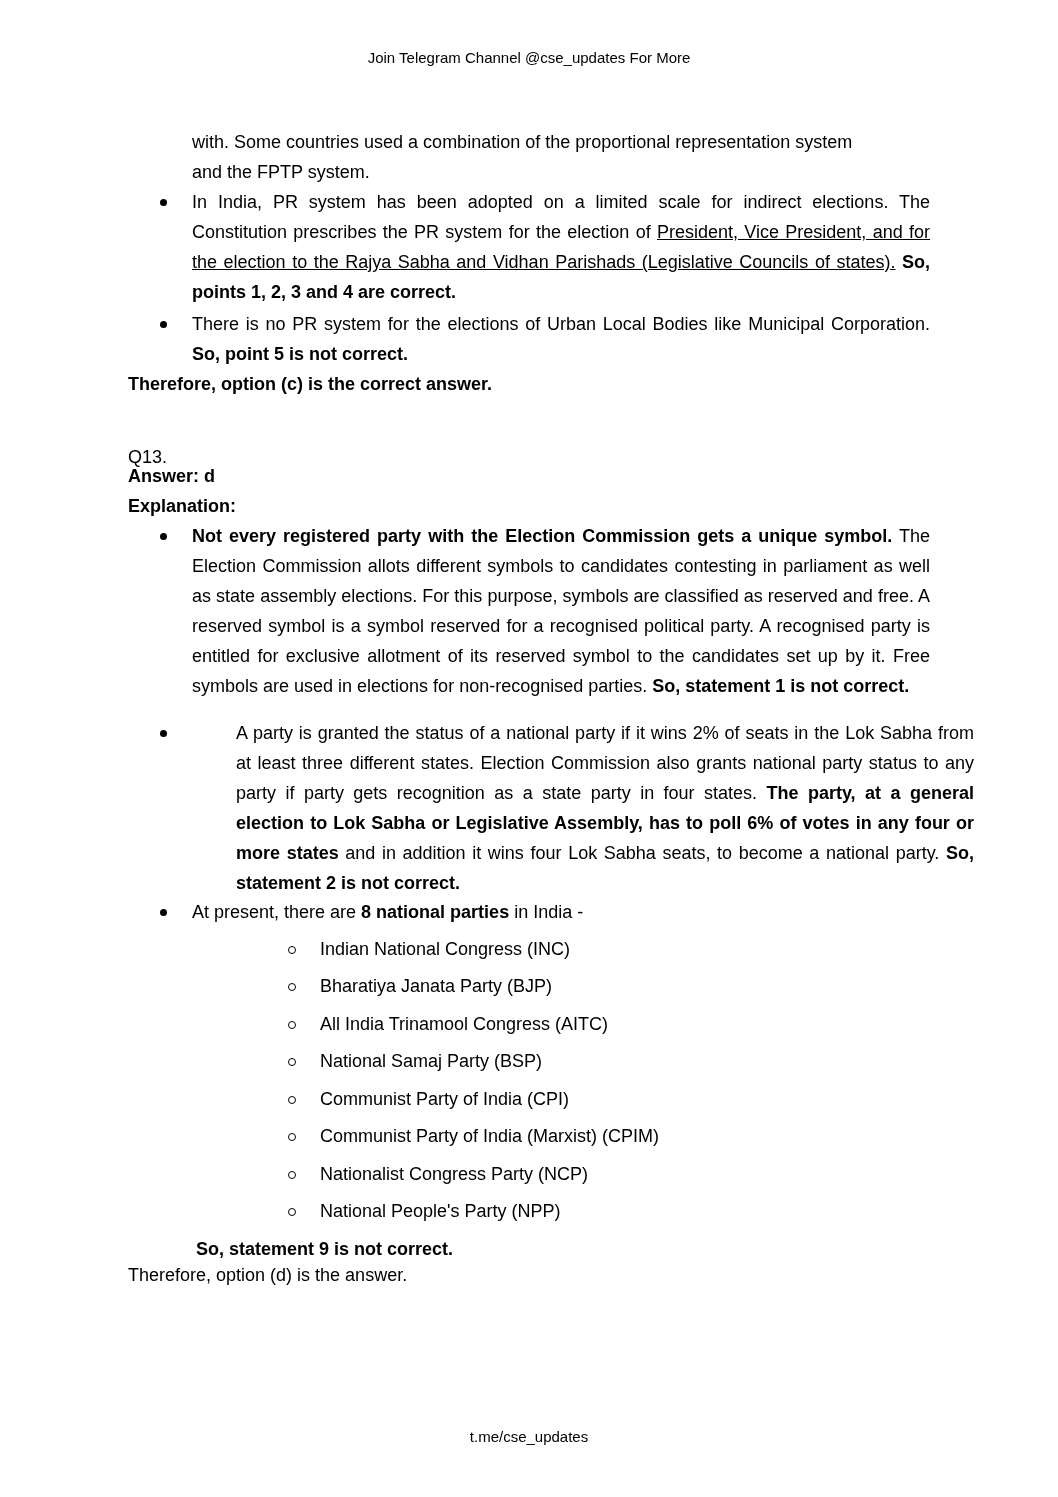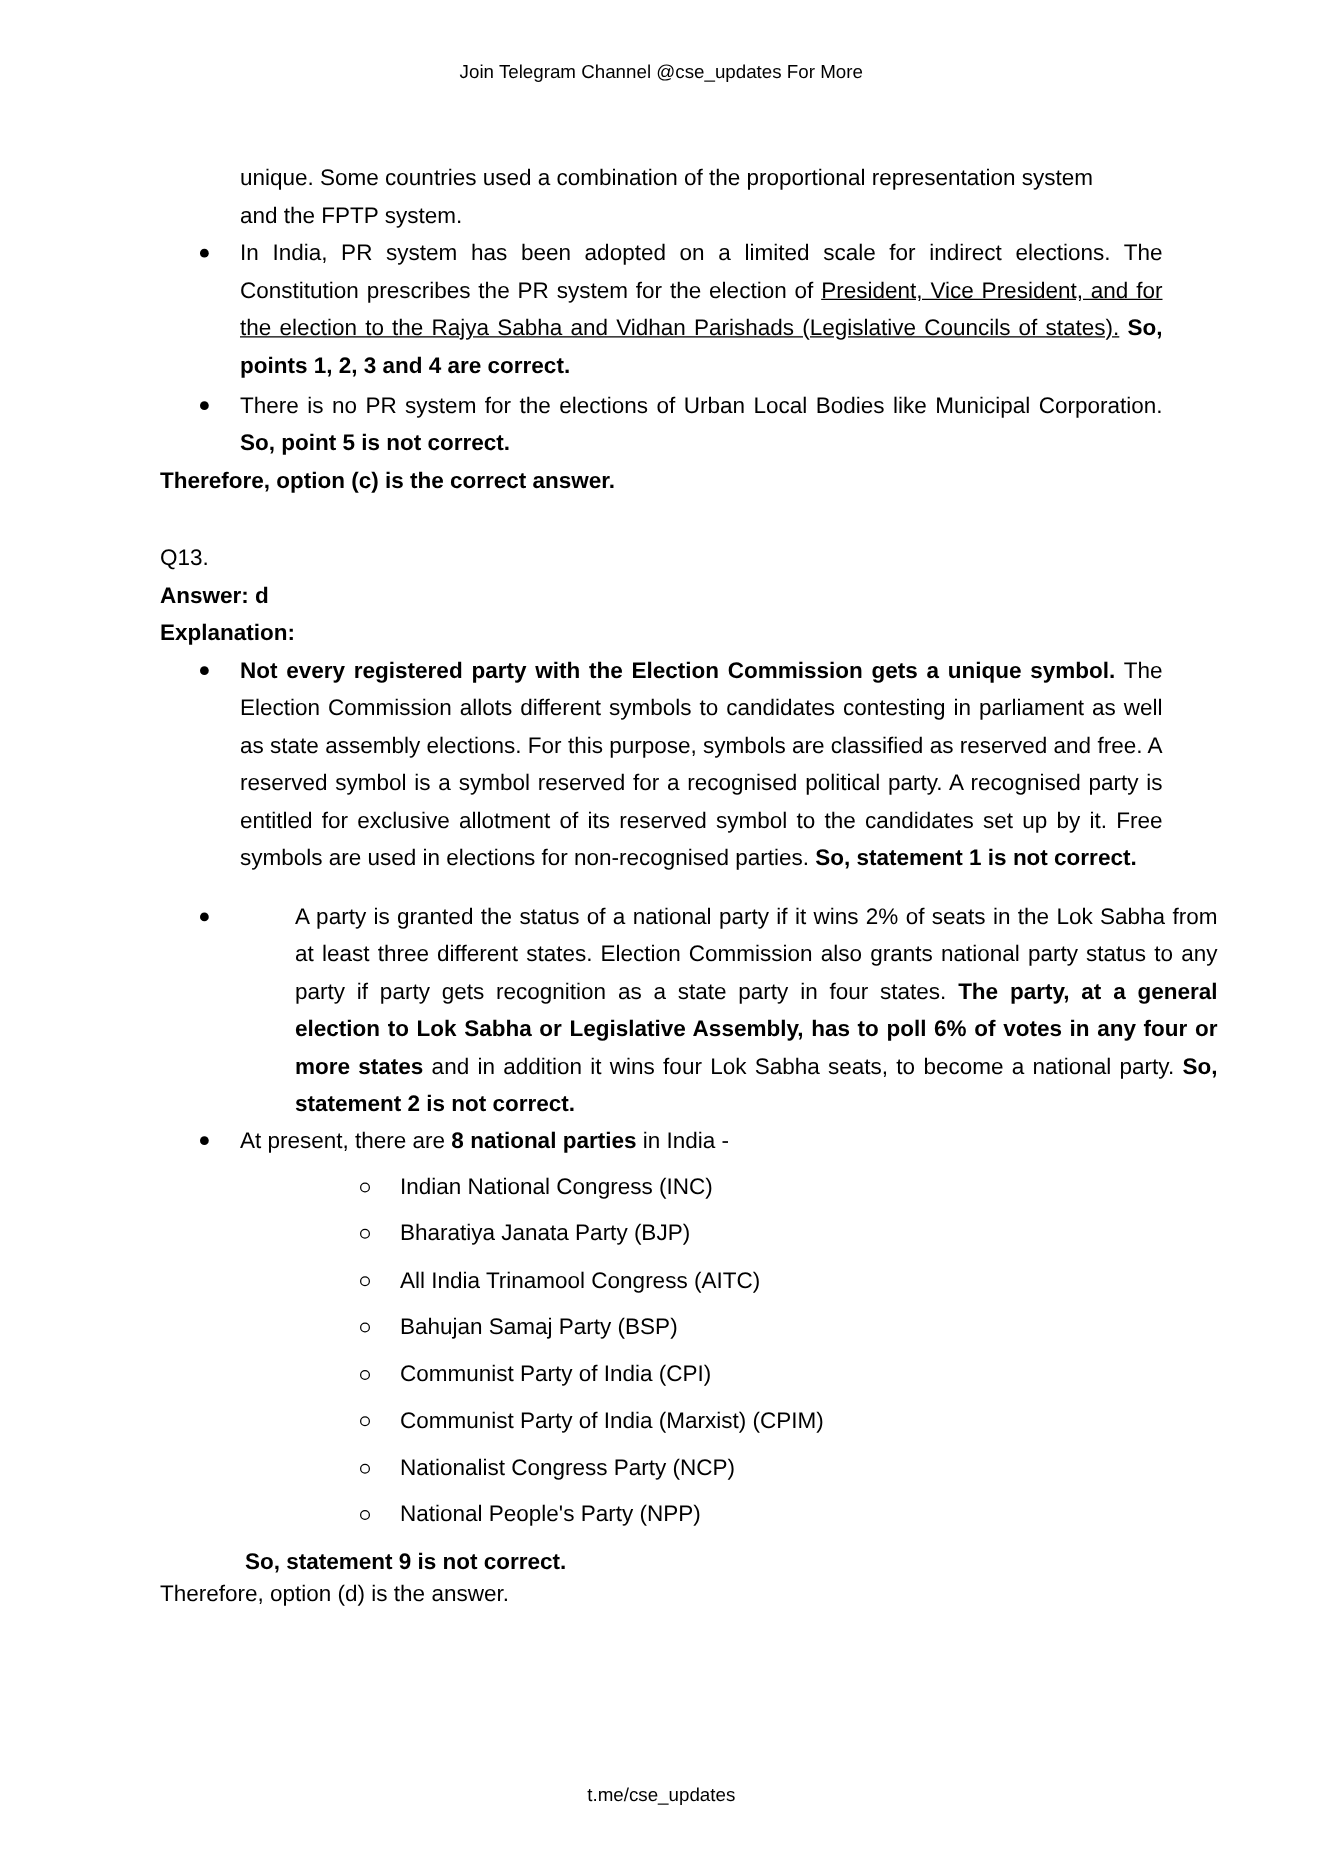--- a/index.html
+++ b/index.html
@@ -28,39 +28,39 @@
   u { text-decoration: underline; }
   .sub { left: 320px; }
   .left { left: 128px; }
 </style>
 </head>
 <body>
 
 <div class="header">Join Telegram Channel @cse_updates For More</div>
 
 <div class="abs para body-text" style="top:127px;">
-  <span>unique. Some countries used a combination of the proportional representation system</span><br>
+  <span>with. Some countries used a combination of the proportional representation system</span><br>
   <span>and the FPTP system.</span>
 </div>
 
 <div class="bullet-dot" style="top:199px;"></div>
 <div class="abs para body-text" style="top:187px;">
   <span>In India, PR system has been adopted on a limited scale for indirect elections. The Constitution prescribes the PR system for the election of </span><u>President, Vice President, and for the election to the Rajya Sabha and Vidhan Parishads (Legislative Councils of states).</u><b> So, points 1, 2, 3 and 4 are correct.</b>
 </div>
 
 <div class="bullet-dot" style="top:321px;"></div>
 <div class="abs para body-text" style="top:309px;">
   <span>There is no PR system for the elections of Urban Local Bodies like Municipal Corporation. </span><b>So, point 5 is not correct.</b>
 </div>
 
 <div class="abs left body-text" style="top:369px;text-align:right;">
   <b>Therefore, option (c) is the correct answer.</b>
 </div>
 
-<div class="abs left body-text" style="top:431px;">Q13.</div>
+<div class="abs left body-text" style="top:442px;">Q13.</div>
 <div class="abs left body-text" style="top:461px;font-weight:bold;">Answer: d</div>
 <div class="abs left body-text" style="top:491px;font-weight:bold;">Explanation:</div>
 
 <div class="bullet-dot" style="top:533px;"></div>
 <div class="abs para body-text" style="top:521px;">
   <b>Not every registered party with the Election Commission gets a unique symbol.</b><span> The Election Commission allots different symbols to candidates contesting in parliament as well as state assembly elections. For this purpose, symbols are classified as reserved and free. A reserved symbol is a symbol reserved for a recognised political party.  A recognised party is entitled for exclusive allotment of its reserved symbol to the candidates set up by it. Free symbols are used in elections for non-recognised parties. </span><b>So, statement 1 is not correct.</b>
 </div>
 
 <div class="bullet-dot" style="top:730px;"></div>
 <div class="abs para body-text" style="top:718px;margin-left:44px;">
@@ -73,21 +73,21 @@
 </div>
 
 <div id="party-list">
   <div class="circle-bullet" style="top:946px;"></div>
   <div class="abs sub body-text" style="top:934px;">Indian National Congress (INC)</div>
   <div class="circle-bullet" style="top:983px;"></div>
   <div class="abs sub body-text" style="top:971px;">Bharatiya Janata Party (BJP)</div>
   <div class="circle-bullet" style="top:1021px;"></div>
   <div class="abs sub body-text" style="top:1009px;">All India Trinamool Congress (AITC)</div>
   <div class="circle-bullet" style="top:1058px;"></div>
-  <div class="abs sub body-text" style="top:1046px;">Bahujan Samaj Party (BSP)</div>
+  <div class="abs sub body-text" style="top:1046px;">National Samaj Party (BSP)</div>
   <div class="circle-bullet" style="top:1096px;"></div>
   <div class="abs sub body-text" style="top:1084px;">Communist Party of India (CPI)</div>
   <div class="circle-bullet" style="top:1133px;"></div>
   <div class="abs sub body-text" style="top:1121px;">Communist Party of India (Marxist) (CPIM)</div>
   <div class="circle-bullet" style="top:1171px;"></div>
   <div class="abs sub body-text" style="top:1159px;">Nationalist Congress Party (NCP)</div>
   <div class="circle-bullet" style="top:1208px;"></div>
   <div class="abs sub body-text" style="top:1196px;">National People's Party (NPP)</div>
 </div>
 

